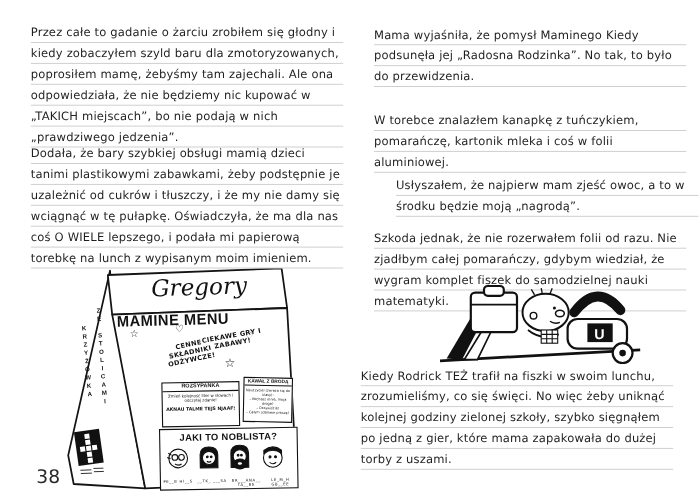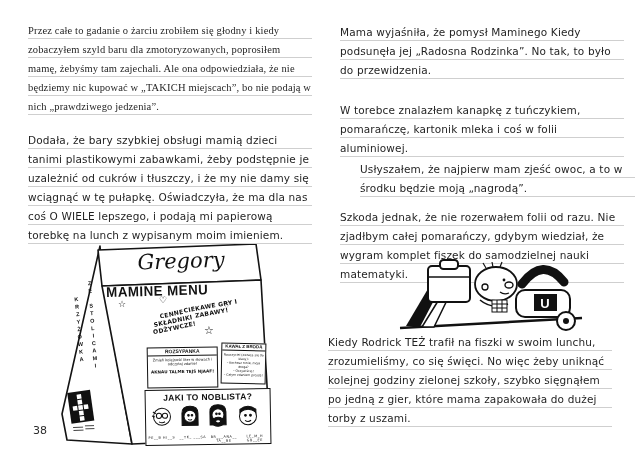--- a/index.html
+++ b/index.html
@@ -9,21 +9,21 @@
     font-family:"DejaVu Sans", sans-serif;
   }
   
   .para{
     position:absolute;width:284px;
     font-size:10.5px;line-height:19px;letter-spacing:0.15px;
     color:#1f1f1f;
     background-image:linear-gradient(to bottom,transparent 0,transparent 17px,#cfcfcf 17px,#cfcfcf 17.8px,transparent 17.8px);
     background-size:100% 19px;
   }
-  .pagenum{position:absolute;font-size:11px;color:#2a2a2a;}
+  .pagenum{position:absolute;font-size:17px;color:#2a2a2a;}
 
   
   .bag{position:absolute;left:58px;top:244px;width:214px;height:208px;}
   .bag svg.shape{position:absolute;left:0;top:0;}
   .bag .gregory{
     position:absolute;left:52px;top:5px;width:142px;text-align:center;
     font-family:"DejaVu Serif", serif;font-style:italic;font-size:21px;color:#111;
     transform:rotate(-2deg);
   }
   .bag .menu-title{
@@ -64,23 +64,23 @@
   .vert1{left:20px;top:52px;height:112px;transform:rotate(-5deg);}
   .vert2{left:33px;top:36px;height:132px;transform:rotate(-4deg);}
   .crossword{position:absolute;left:11px;top:146px;transform:rotate(-8deg);}
 
   
   .car-illo{position:absolute;left:396px;top:254px;width:192px;height:80px;}
 </style>
 </head>
 <body>
 
-<div class="para" style="left:28px;top:21px;font-family:Liberation Serif, serif;">Przez całe to gadanie o żarciu zrobiłem się głodny i kiedy zobaczyłem szyld baru dla zmotoryzowanych, poprosiłem mamę, żebyśmy tam zajechali. Ale ona odpowiedziała, że nie będziemy nic kupować w „TAKICH miejscach”, bo nie podają w nich „prawdziwego jedzenia”.</div>
-
-<div class="para" style="left:28px;top:131px;">Dodała, że bary szybkiej obsługi mamią dzieci tanimi plastikowymi zabawkami, żeby podstępnie je uzależnić od cukrów i tłuszczy, i że my nie damy się wciągnąć w tę pułapkę. Oświadczyła, że ma dla nas coś O WIELE lepszego, i podają mi papierową torebkę na lunch z wypisanym moim imieniem.</div>
+<div class="para" style="left:28px;top:21px;">Przez całe to gadanie o żarciu zrobiłem się głodny i kiedy zobaczyłem szyld baru dla zmotoryzowanych, poprosiłem mamę, żebyśmy tam zajechali. Ale ona odpowiedziała, że nie będziemy nic kupować w „TAKICH miejscach”, bo nie podają w nich „prawdziwego jedzenia”.</div>
+
+<div class="para" style="left:28px;top:131px;">Dodała, że bary szybkiej obsługi mamią dzieci tanimi plastikowymi zabawkami, żeby podstępnie je uzależnić od cukrów i tłuszczy, i że my nie damy się wciągnąć w tę pułapkę. Oświadczyła, że ma dla nas coś O WIELE lepszego, i podała mi papierową torebkę na lunch z wypisanym moim imieniem.</div>
 
 <div class="bag">
   <svg class="shape" width="214" height="208" viewBox="0 0 214 208">
 
     <polygon points="42,2 4,170 9,196 74,200 45,42" fill="#ffffff" stroke="#141414" stroke-width="1.6" stroke-linejoin="round"></polygon>
 
     <polygon points="40,6 198,0 203,36 44,42" fill="#ffffff" stroke="#141414" stroke-width="1.6" stroke-linejoin="round"></polygon>
 
     <polygon points="44,42 203,36 212,194 74,200" fill="#ffffff" stroke="#141414" stroke-width="1.6" stroke-linejoin="round"></polygon>
   </svg>

